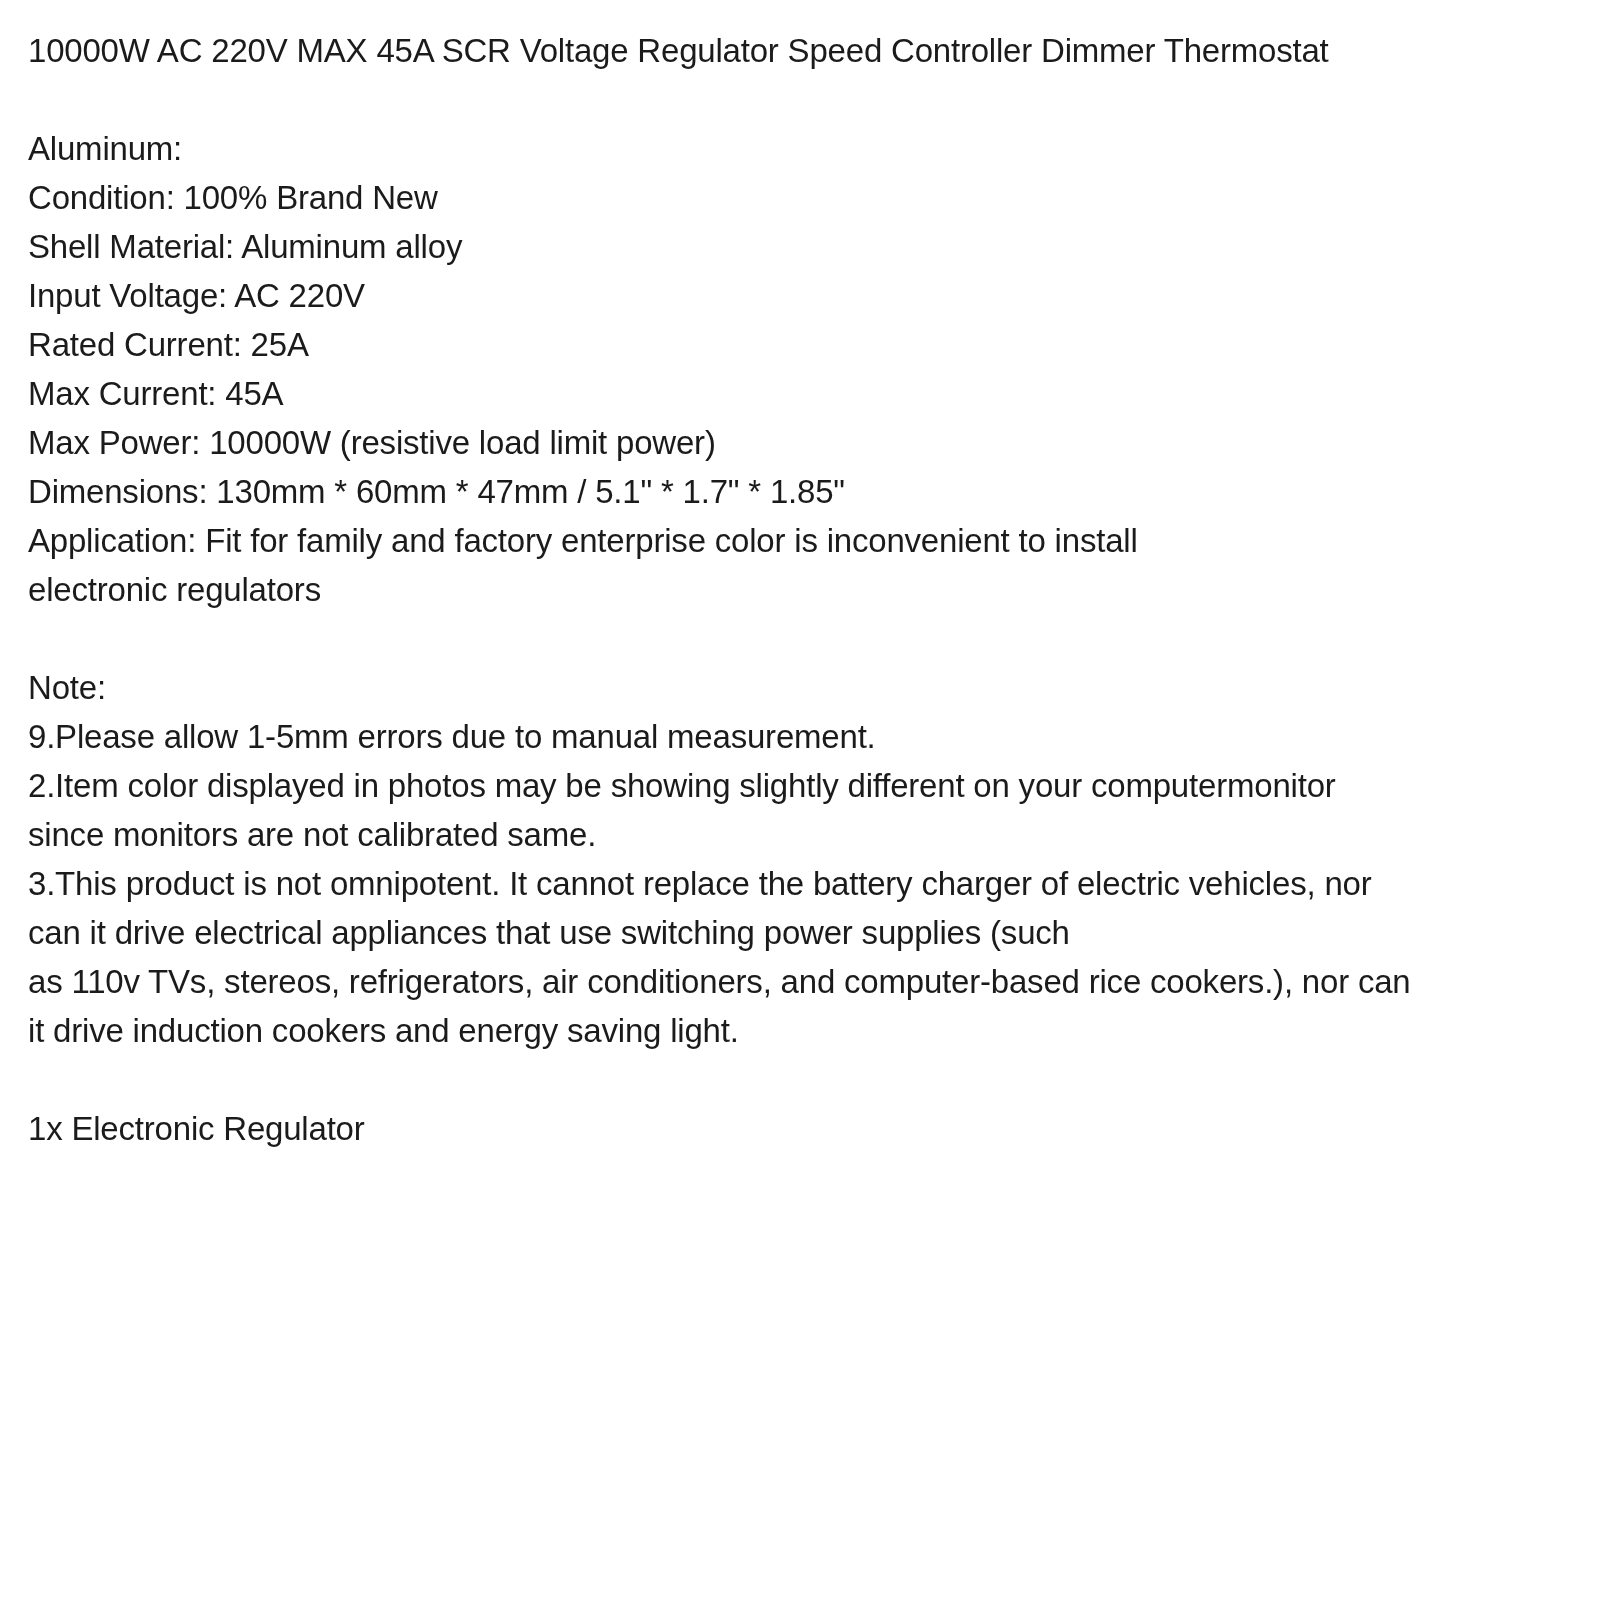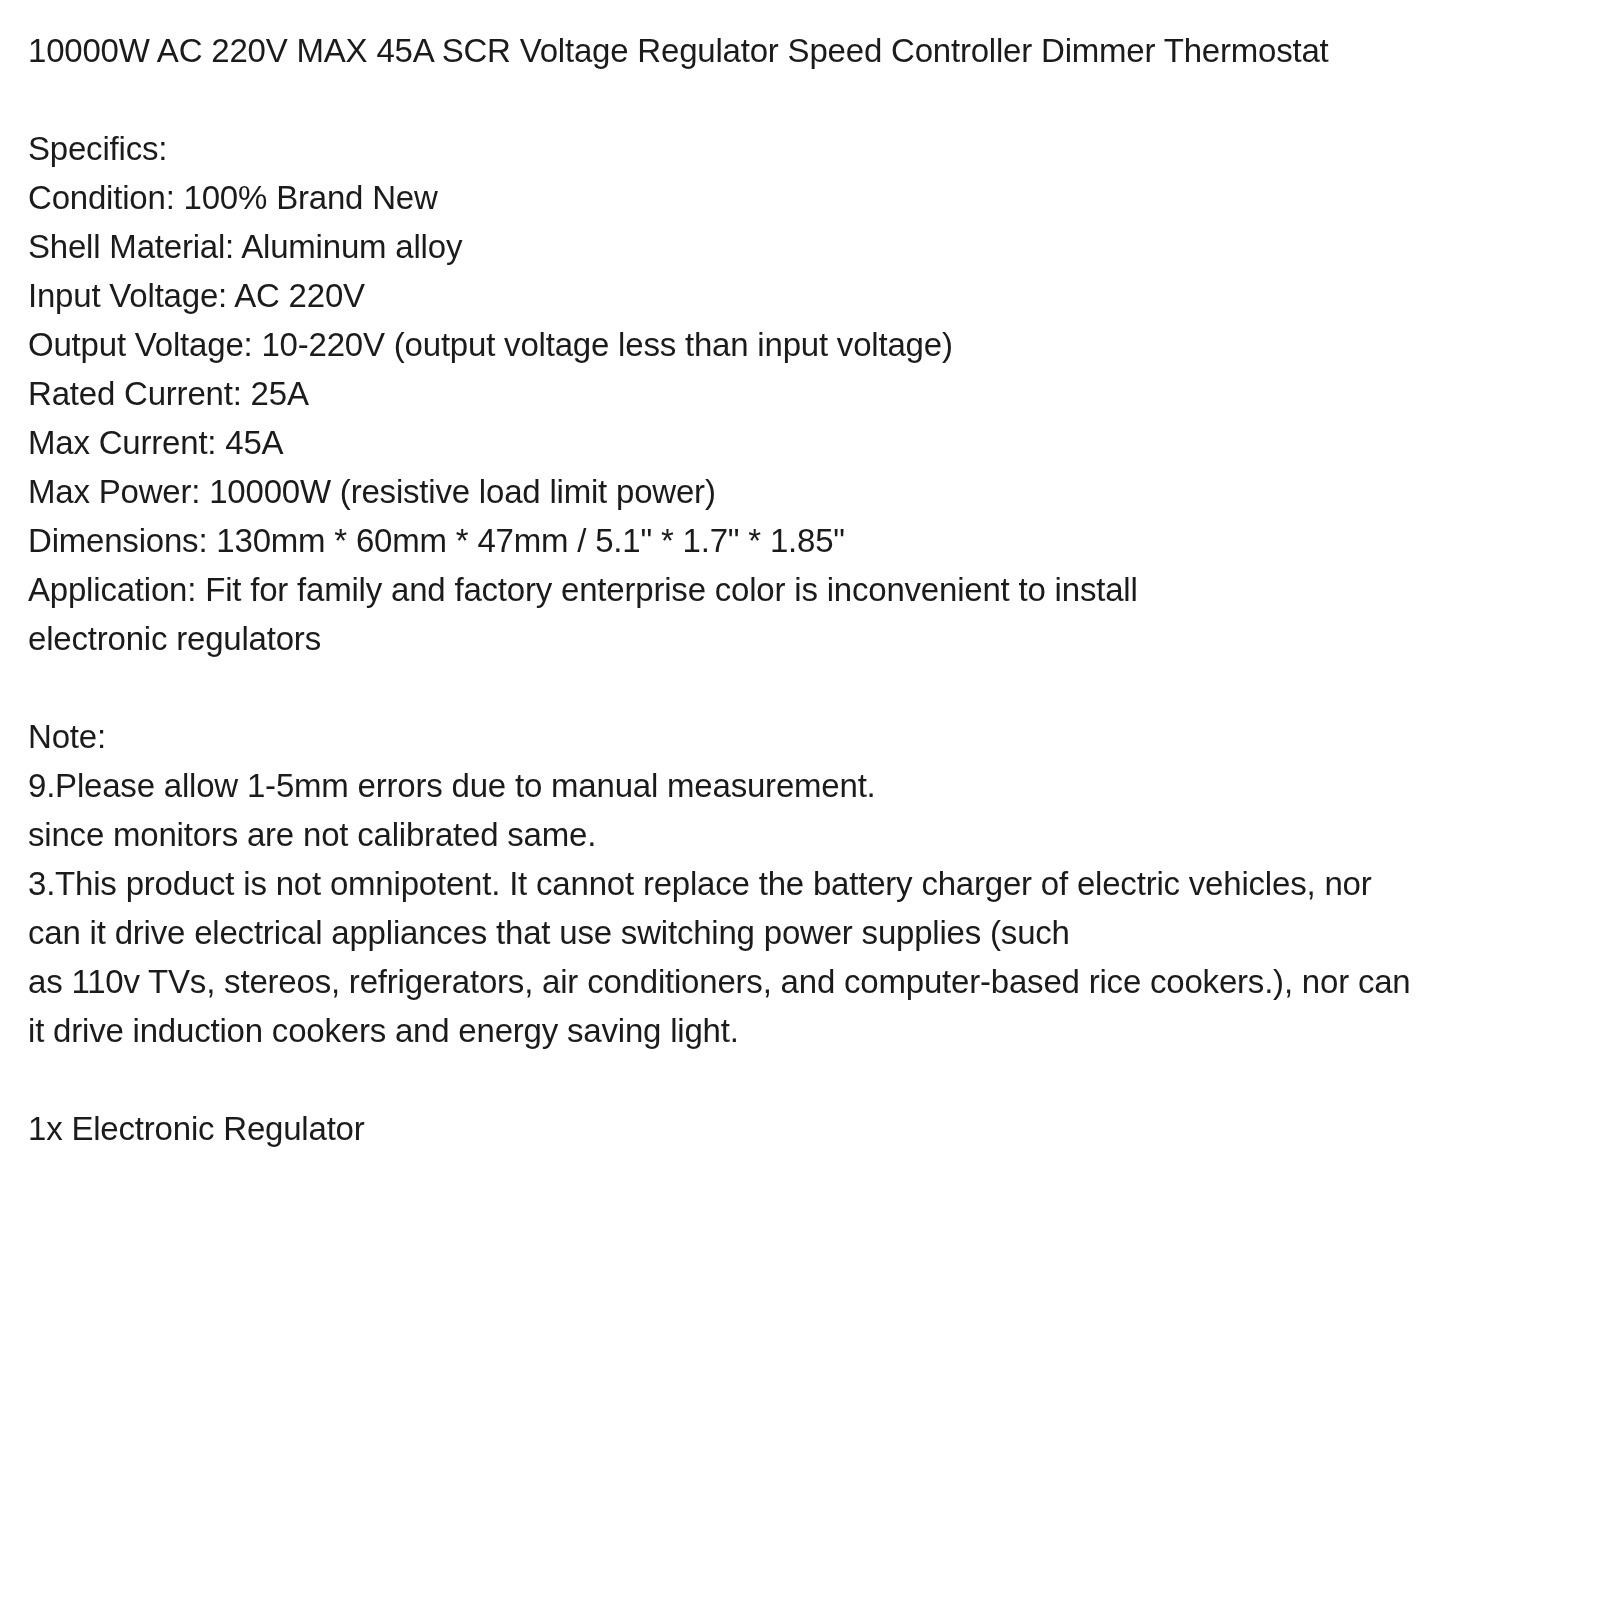--- a/index.html
+++ b/index.html
@@ -33,36 +33,36 @@
   }
 </style>
 </head>
 <body>
 
 <div class="doc">
 
   <div class="line">10000W AC 220V MAX 45A SCR Voltage Regulator Speed Controller Dimmer Thermostat</div>
 
   <div class="section">
-    <div class="line">Specifics:</div>
+    <div class="line">Aluminum:</div>
     <div class="line">Condition: 100% Brand New</div>
     <div class="line">Shell Material: Aluminum alloy</div>
     <div class="line">Input Voltage: AC 220V</div>
-    <div class="line">Output Voltage: 10-220V (output voltage less than input voltage)</div>
     <div class="line">Rated Current: 25A</div>
     <div class="line">Max Current: 45A</div>
     <div class="line">Max Power: 10000W (resistive load limit power)</div>
     <div class="line">Dimensions: 130mm * 60mm * 47mm / 5.1" * 1.7" * 1.85"</div>
     <div class="line">Application: Fit for family and factory enterprise color is inconvenient to install</div>
     <div class="line">electronic regulators</div>
   </div>
 
   <div class="section">
     <div class="line">Note:</div>
     <div class="line">9.Please allow 1-5mm errors due to manual measurement.</div>
+    <div class="line">2.Item color displayed in photos may be showing slightly different on your computermonitor</div>
     <div class="line">since monitors are not calibrated same.</div>
     <div class="line">3.This product is not omnipotent. It cannot replace the battery charger of electric vehicles, nor</div>
     <div class="line">can it drive electrical appliances that use switching power supplies (such</div>
     <div class="line">as 110v TVs, stereos, refrigerators, air conditioners, and computer-based rice cookers.), nor can</div>
     <div class="line">it drive induction cookers and energy saving light.</div>
   </div>
 
   <div class="section">
     <div class="line">1x Electronic Regulator</div>
   </div>

